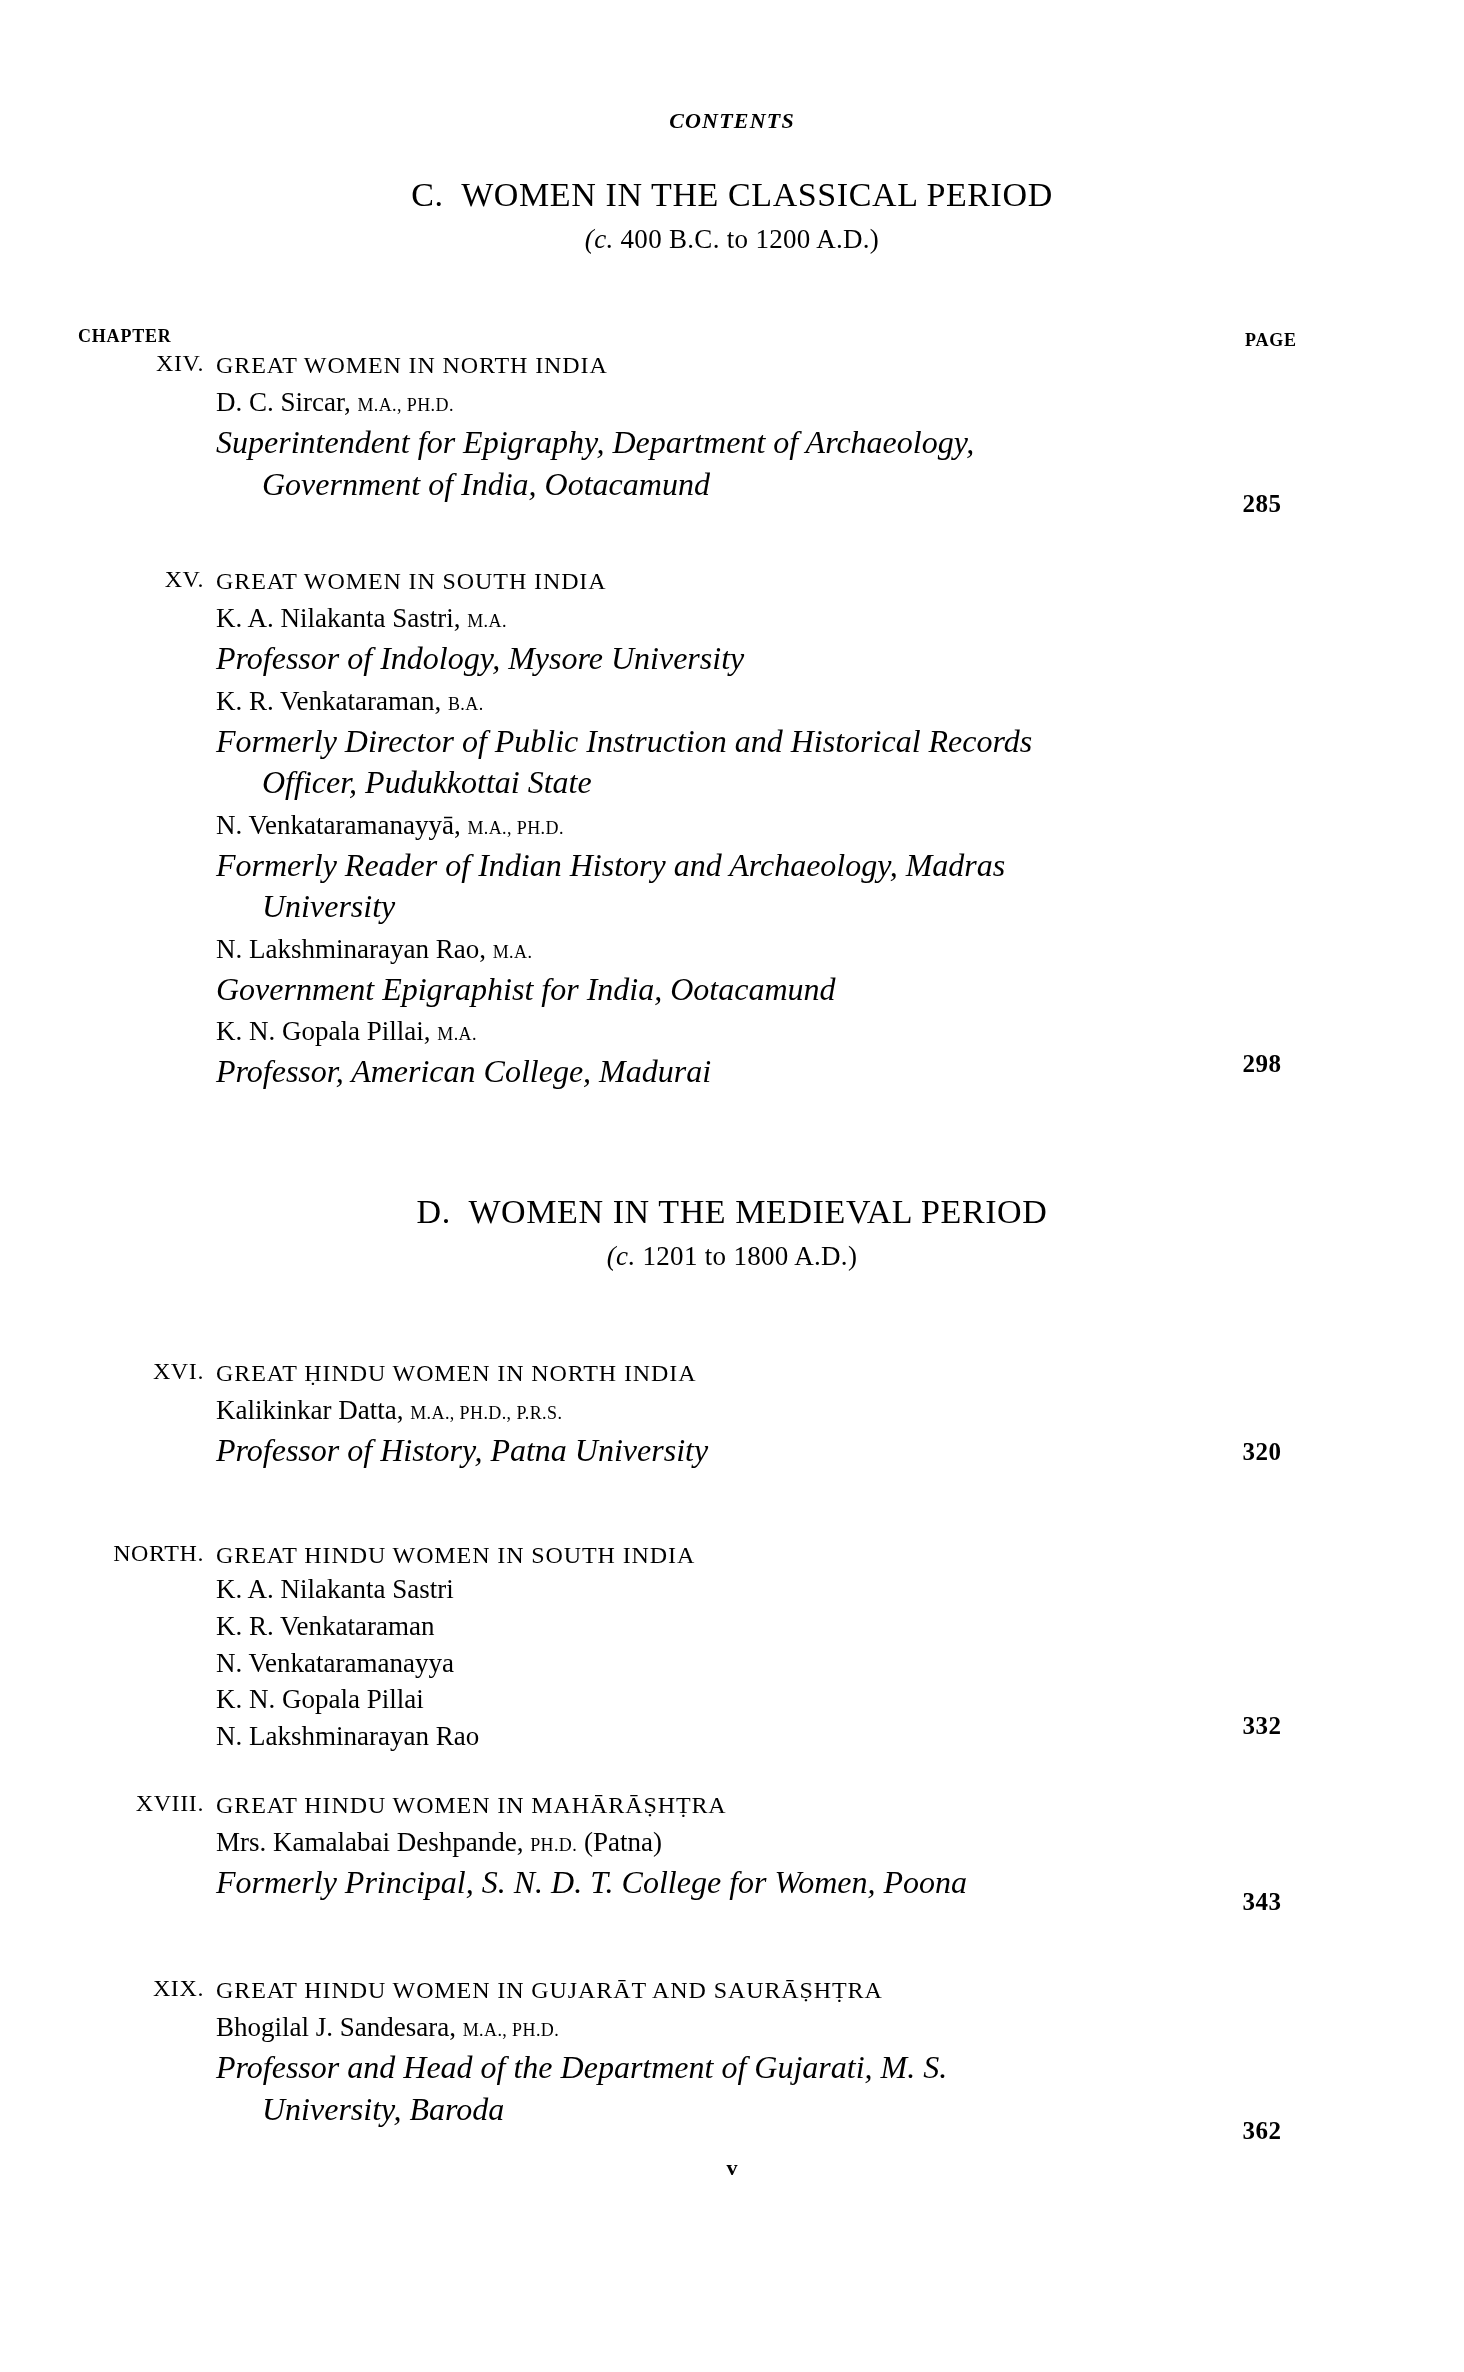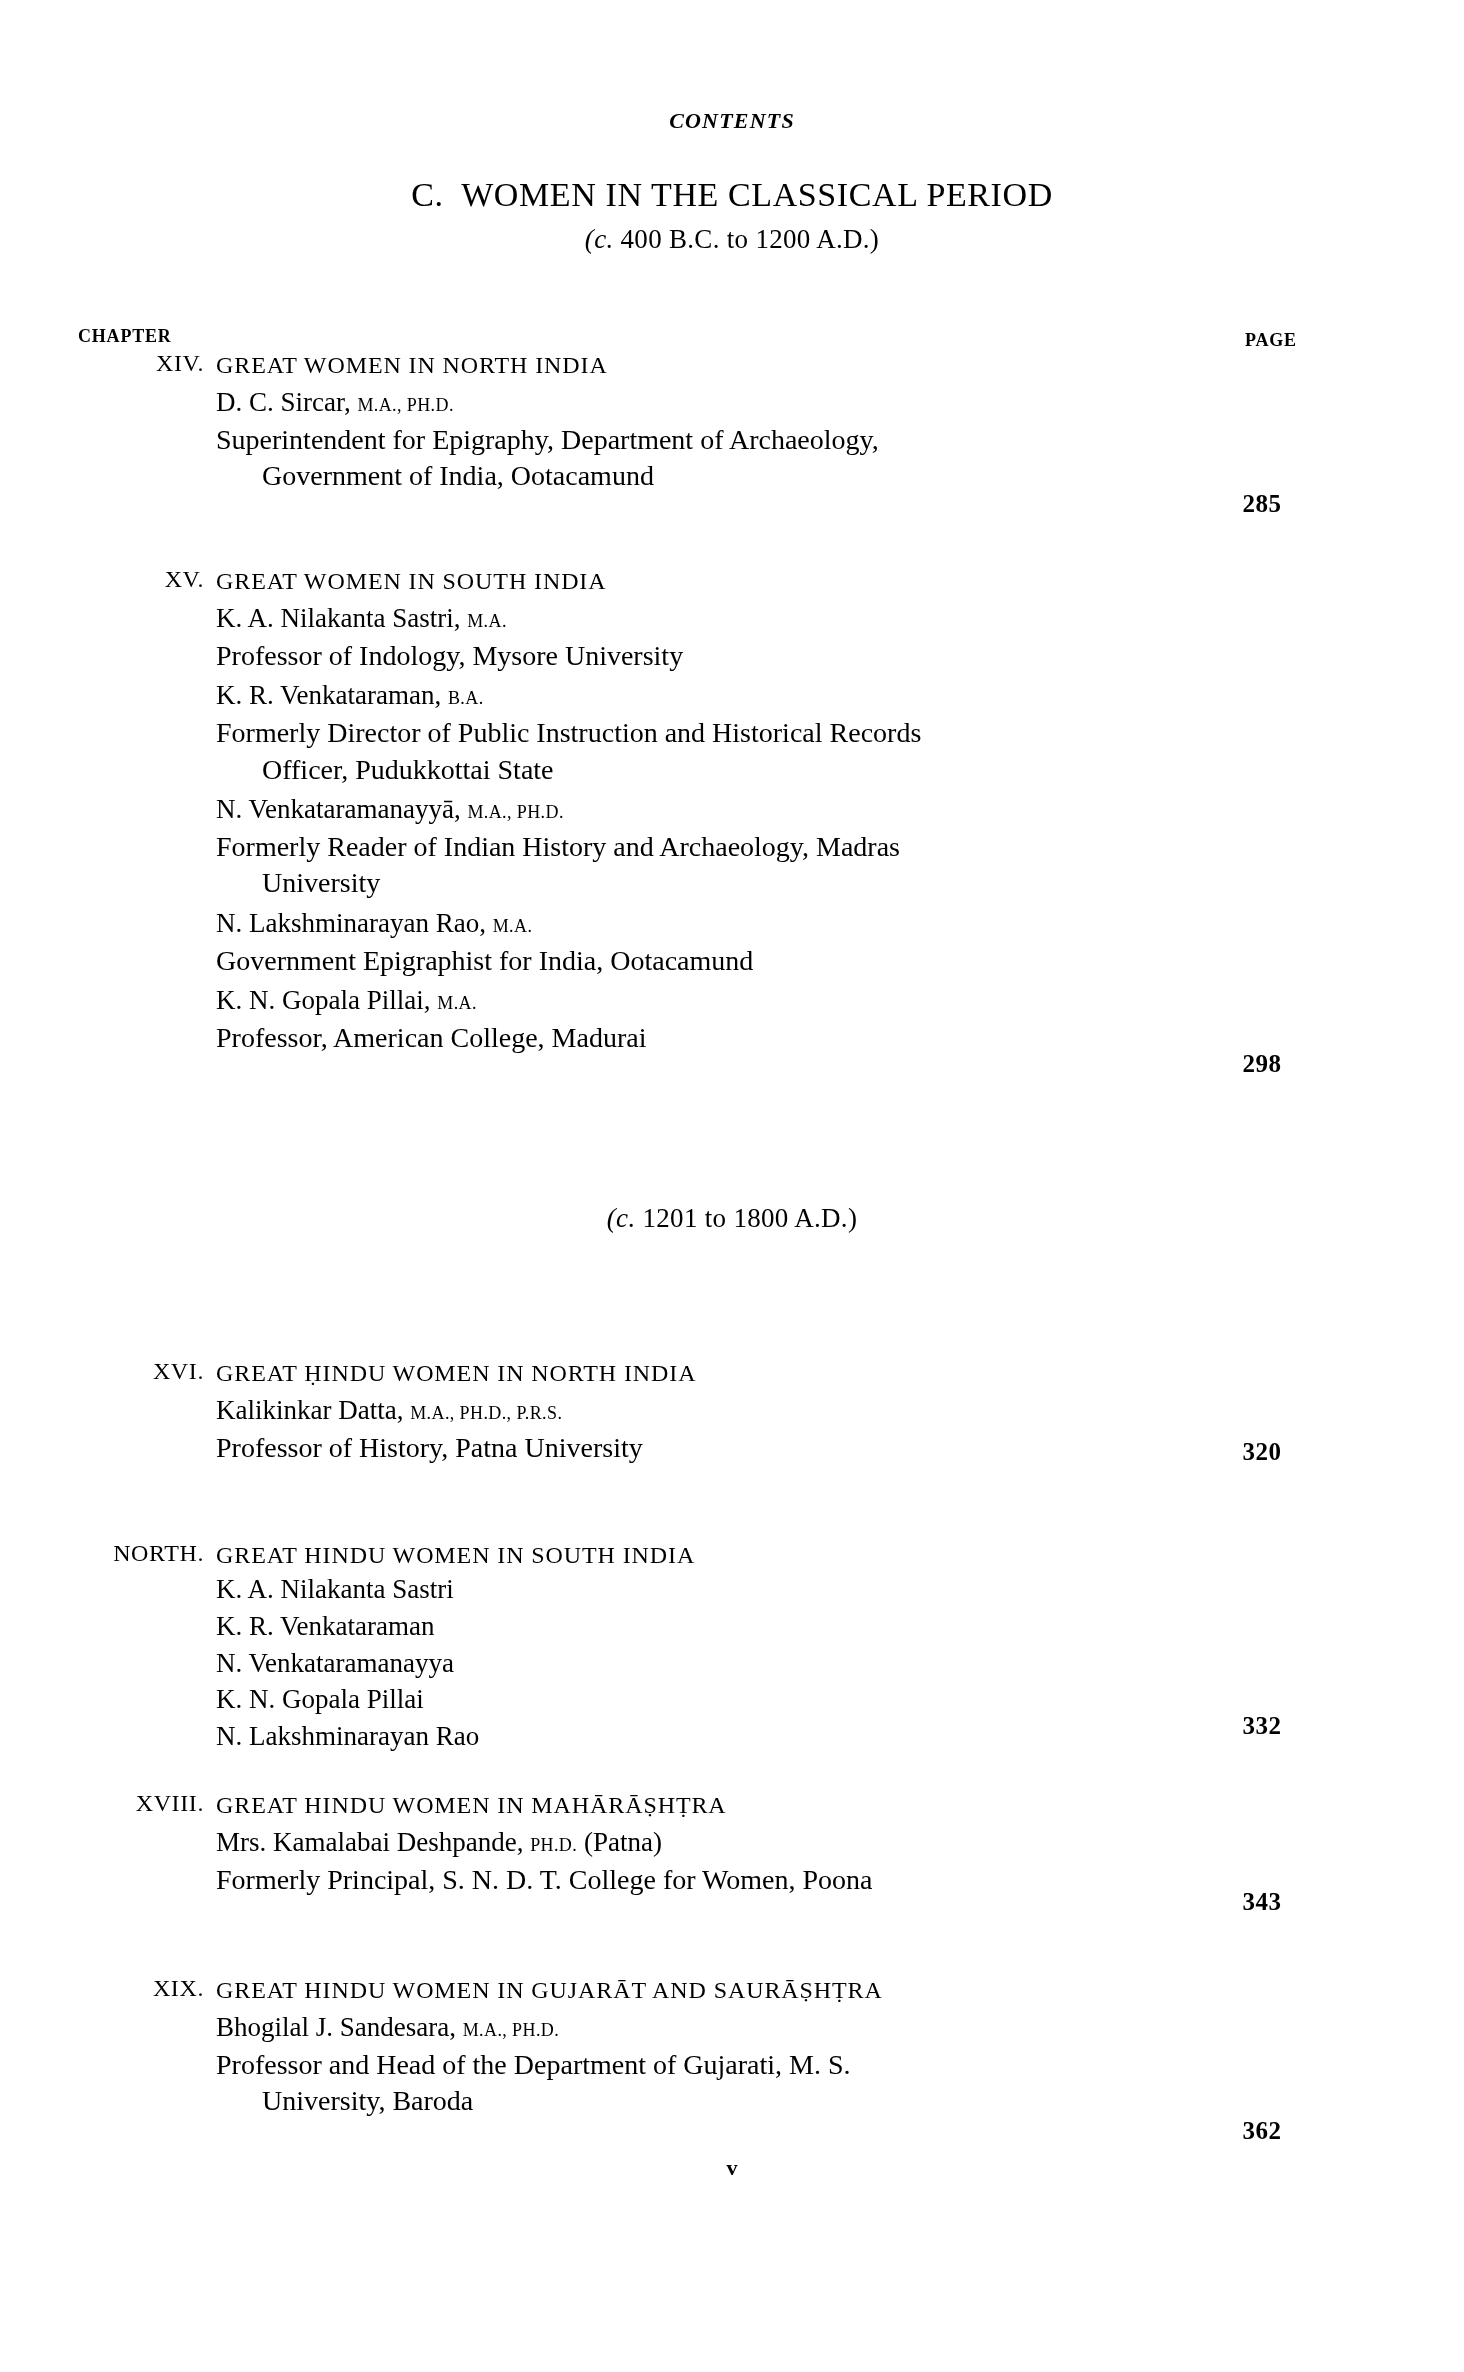--- a/index.html
+++ b/index.html
@@ -106,21 +106,22 @@
     white-space: pre-wrap;
   }
   .person .deg {
     font-size: 18px;
     letter-spacing: 0.4px;
   }
   .person .paren {
     font-size: 27px;
   }
   .affil {
-    font-size: 28px;
+    font-style: italic;
+    font-size: 32px;
     line-height: 1.30;
     margin-top: 1px;
     white-space: pre-wrap;
   }
   .affil.justified {
     text-align: justify;
     text-align-last: left;
   }
   .affil .cont {
     display: block;
@@ -215,20 +216,21 @@
         <div class="affil"><span>Government Epigraphist for India, Ootacamund</span></div>
 
         <div class="person"><span>K. N. Gopala Pillai, </span><span class="deg">M.A.</span></div>
         <div class="affil"><span>Professor, American College, Madurai</span></div>
       </div>
     </div>
   </div>
   <div class="pagenum" id="pn-15">298</div>
 
   <div class="part" id="part-d">
+    <div class="part-title">D.  WOMEN IN THE MEDIEVAL PERIOD</div>
     <div class="part-sub"><span class="ital">(c.</span><span> 1201 to 1800 A.D.)</span></div>
   </div>
 
   <div class="entry" id="entry-16">
     <div class="entry-row">
       <div class="numeral">XVI.</div>
       <div class="body">
         <div class="ch-title">GREAT ḤINDU WOMEN IN NORTH INDIA</div>
         <div class="person"><span>Kalikinkar Datta, </span><span class="deg">M.A., PH.D., P.R.S.</span></div>
         <div class="affil"><span>Professor of History, Patna University</span></div>

